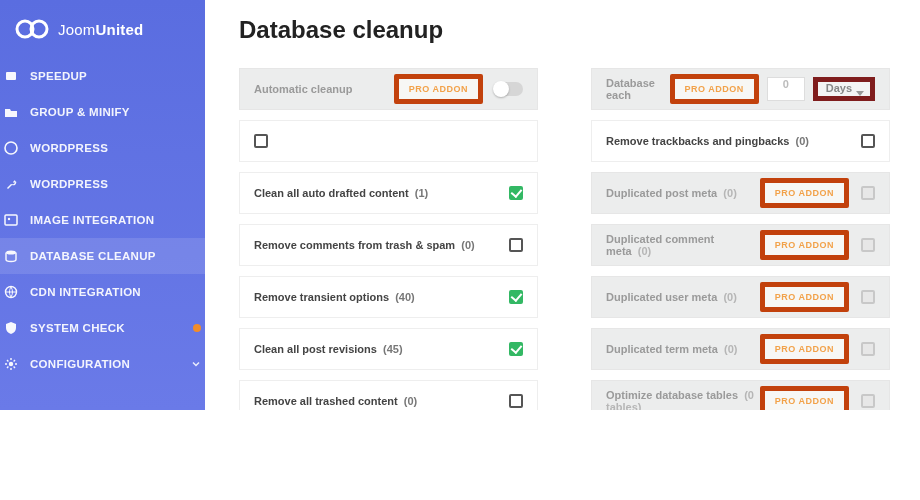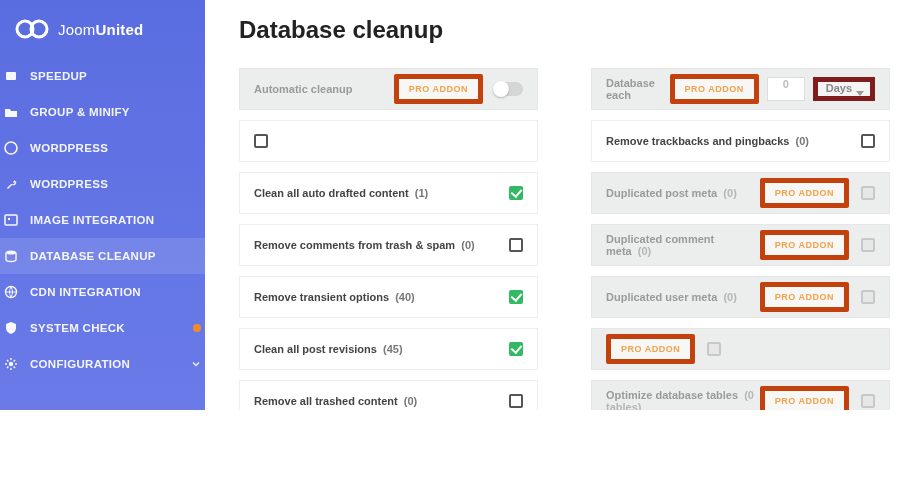--- a/index.html
+++ b/index.html
@@ -194,20 +194,21 @@
               <span class="label">Duplicated comment meta&nbsp;&nbsp;<span class="count">(0)</span></span>
               <span class="pro-badge right">PRO ADDON</span>
               <span class="cb disabled"></span>
             </div>
             <div class="card gray">
               <span class="label">Duplicated user meta&nbsp;&nbsp;<span class="count">(0)</span></span>
               <span class="pro-badge right">PRO ADDON</span>
               <span class="cb disabled"></span>
             </div>
             <div class="card gray">
+              <span class="label">Duplicated term meta&nbsp;&nbsp;<span class="count">(0)</span></span>
               <span class="pro-badge right">PRO ADDON</span>
               <span class="cb disabled"></span>
             </div>
             <div class="card gray">
               <span class="label">Optimize database tables&nbsp;&nbsp;<span class="count">(0 tables)</span></span>
               <span class="pro-badge right">PRO ADDON</span>
               <span class="cb disabled"></span>
             </div>
           </div>
       </div>

